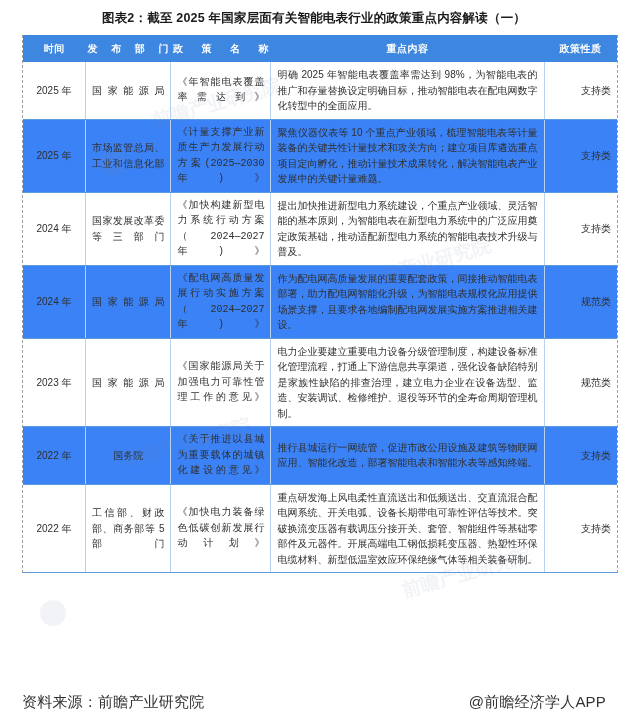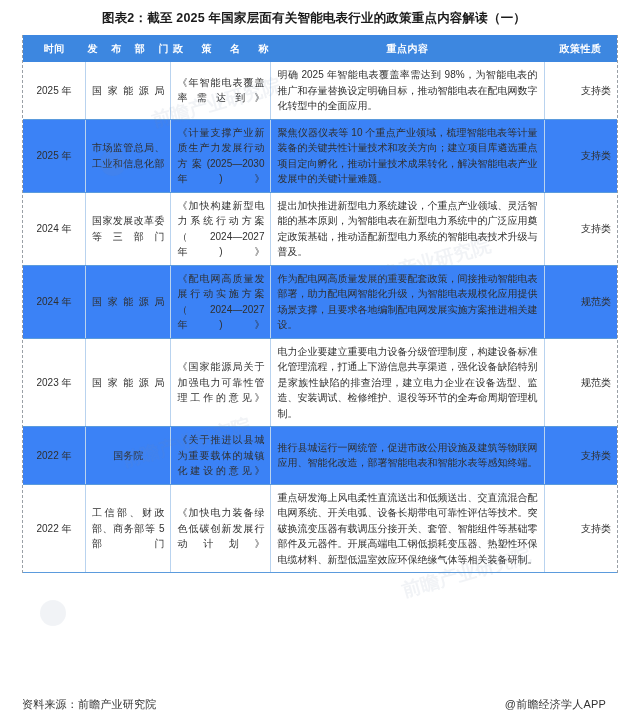--- a/index.html
+++ b/index.html
@@ -71,42 +71,42 @@
   }
   table.policy tbody tr.alt td {
     background: #3b82f6;
   }
   table.policy tbody tr:last-child td {
     border-bottom: 1px solid #5b9bdd;
     margin-top: 22px;
   }
   .c-time    { width: 56px;  text-align: center; }
   .c-dept    { width: 78px;  text-align: justify; text-align-last: justify; }
-  .c-name    { width: 92px;  text-align: justify; text-align-last: justify; }
+  .c-name    { width: 92px;  text-align: justify; text-align-last: justify; font-family: Liberation Mono, monospace; }
   .c-content { width: 258px; text-align: justify; }
   .c-type    { width: 66px;  text-align: center; }
 
   
   .just {
     display: block;
     text-align: justify;
     text-align-last: justify;
     text-justify: inter-character;
   }
   .ctr { display: block; text-align: center; text-align-last: center; }
 
   .footer {
     position: absolute;
     left: 22px;
     right: 22px;
     bottom: 10px;
     display: flex;
     justify-content: space-between;
     align-items: center;
-    font-size: 11px;
+    font-size: 15px;
     color: #333333;
   }
   .footer .src { letter-spacing: 0.2px; }
   .footer .brand { letter-spacing: 0.2px; }
 
   
   .wm {
     position: absolute;
     pointer-events: none;
     color: rgba(120, 140, 170, 0.10);

